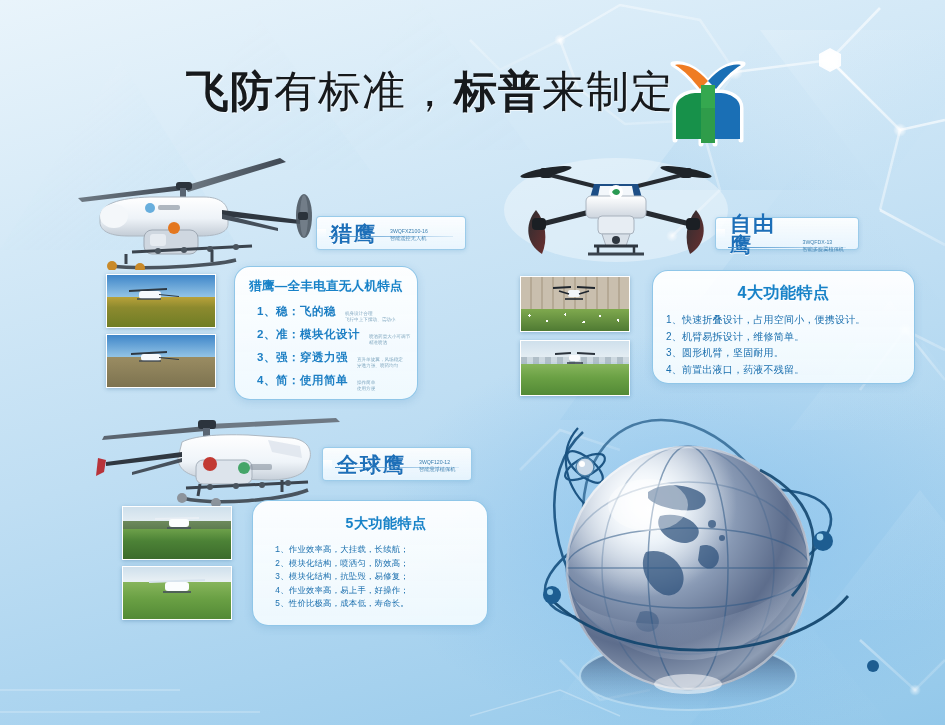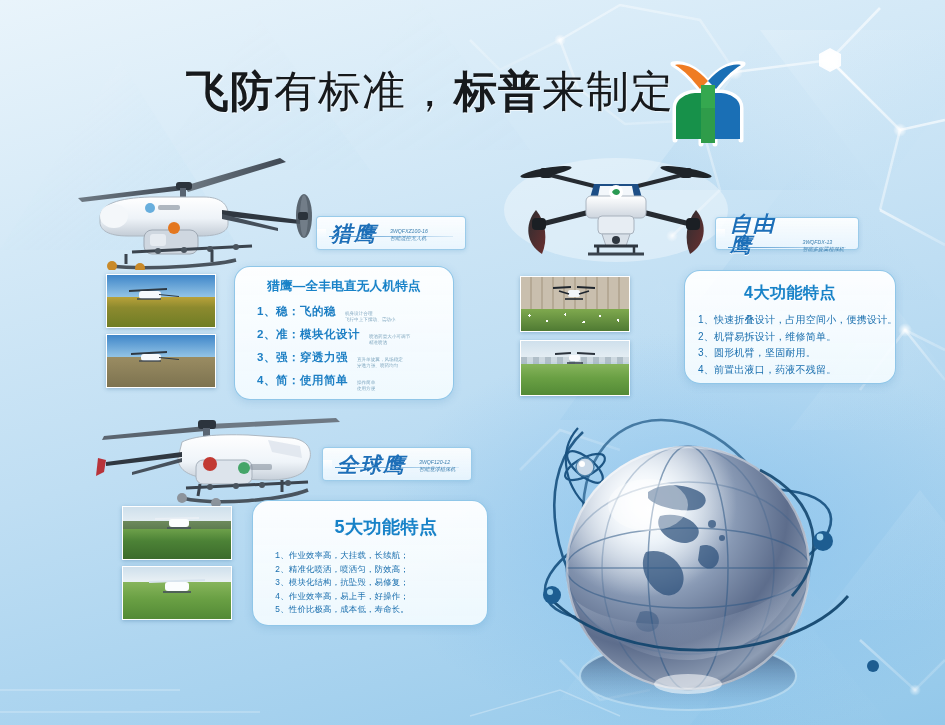--- a/index.html
+++ b/index.html
@@ -44,21 +44,21 @@
     background: linear-gradient(180deg, rgba(255,255,255,.93), rgba(238,248,255,.85));
     border: 1px solid rgba(140,195,230,.85);
     border-radius: 4px;
     box-shadow: 0 1px 4px rgba(70,140,190,.22);
     display: flex; align-items: center;
   }
   .pill::before, .pill::after{
     content:""; position:absolute; width:9px; height:9px;
     background: inherit;
   }
-  .pill-inner { position: relative; display: flex; align-items: flex-end; gap: 13px; padding: 0 14px; width:100%;font-style:italic; }
+  .pill-inner { position: relative; display: flex; align-items: flex-end; gap: 13px; padding: 0 14px; width:100%; }
   .pill-name {
     font-size: 21px; font-weight: bold; color: #1d6fb8;
     letter-spacing: 2px; line-height: 1;
     text-shadow: 0 1px 0 #fff;
   }
   .pill-sub { font-size: 5.2px; line-height: 6.6px; color: #3c7fae; padding-bottom: 2px; white-space: nowrap; }
   .pill-rule { position:absolute; left: 12px; right: 12px; bottom: 7px; height: 1px; background: linear-gradient(90deg,#4a93cc,rgba(74,147,204,.15)); }
 
   
   .fbox {
@@ -71,36 +71,36 @@
   .fbox-title {
     text-align: center; font-weight: bold; color: #1782c8;
     text-shadow: 0 1px 0 #fff, 0 0 1px rgba(23,130,200,.35);
   }
   .flist { list-style: none; }
   .frow { display: flex; align-items: baseline; }
   .fmain { color: #1d7fc4; font-weight: bold; white-space: nowrap; }
   .fnote { color: #7fa6bf; font-size: 4.6px; line-height: 6.2px; margin-left: 9px; }
 
   
-  #box-lieying { left: 234px; top: 266px; width: 220px; height: 134px; }
+  #box-lieying { left: 234px; top: 266px; width: 184px; height: 134px; }
   #box-lieying .fbox-title { font-size: 12.5px; margin-top: 11px; letter-spacing: .3px; }
   #box-lieying .flist { margin: 9px 0 0 22px; }
   #box-lieying .frow { margin-bottom: 3.5px; }
   #box-lieying .fmain { font-size: 11.5px; letter-spacing: .5px; }
 
   
-  #box-ziyouying { left: 684px; top: 270px; width: 212px; height: 114px; }
+  #box-ziyouying { left: 652px; top: 270px; width: 263px; height: 114px; }
   #box-ziyouying .fbox-title { font-size: 16px; margin-top: 12px; letter-spacing: .5px; }
   #box-ziyouying .flist { margin: 9px 0 0 13px; }
   #box-ziyouying .frow { margin-bottom: 2.5px; }
   #box-ziyouying .fmain { font-size: 10px; font-weight: normal; color: #1b6fae; letter-spacing: .2px; }
 
   
   #box-quanqiuying { left: 252px; top: 500px; width: 236px; height: 126px; }
-  #box-quanqiuying .fbox-title { font-size: 18px; margin-top: 14px; letter-spacing: .5px; padding-left: 32px; }
+  #box-quanqiuying .fbox-title { font-size: 14px; margin-top: 14px; letter-spacing: .5px; padding-left: 32px; }
   #box-quanqiuying .flist { margin: 11px 0 0 22px; font-family: Liberation Mono, monospace; }
   #box-quanqiuying .frow { margin-bottom: 2.5px; }
   #box-quanqiuying .fmain { font-size: 8.4px; font-weight: normal; color: #1b6fae; letter-spacing: .2px; }
 
   
   .photo {
     position: absolute; border: 1.5px solid #fff;
     box-shadow: 0 1px 4px rgba(40,100,150,.35);
     overflow: hidden;
   }
@@ -515,21 +515,21 @@
     </ul>
   </div>
 
   <div class="fbox" id="box-quanqiuying">
     <div class="fbox-title">5大功能特点</div>
     <ul class="flist">
       <li class="frow">
         <span class="fmain"><span>1、</span><span>作业效率高，大挂载，长续航；</span></span>
       </li>
       <li class="frow">
-        <span class="fmain"><span>2、</span><span>精准化喷洒，喷洒匀，防效高；</span></span>
+        <span class="fmain"><span>2、</span><span>模块化结构，喷洒匀，防效高；</span></span>
       </li>
       <li class="frow">
         <span class="fmain"><span>3、</span><span>模块化结构，抗坠毁，易修复；</span></span>
       </li>
       <li class="frow">
         <span class="fmain"><span>4、</span><span>作业效率高，易上手，好操作；</span></span>
       </li>
       <li class="frow">
         <span class="fmain"><span>5、</span><span>性价比极高，成本低，寿命长。</span></span>
       </li>

